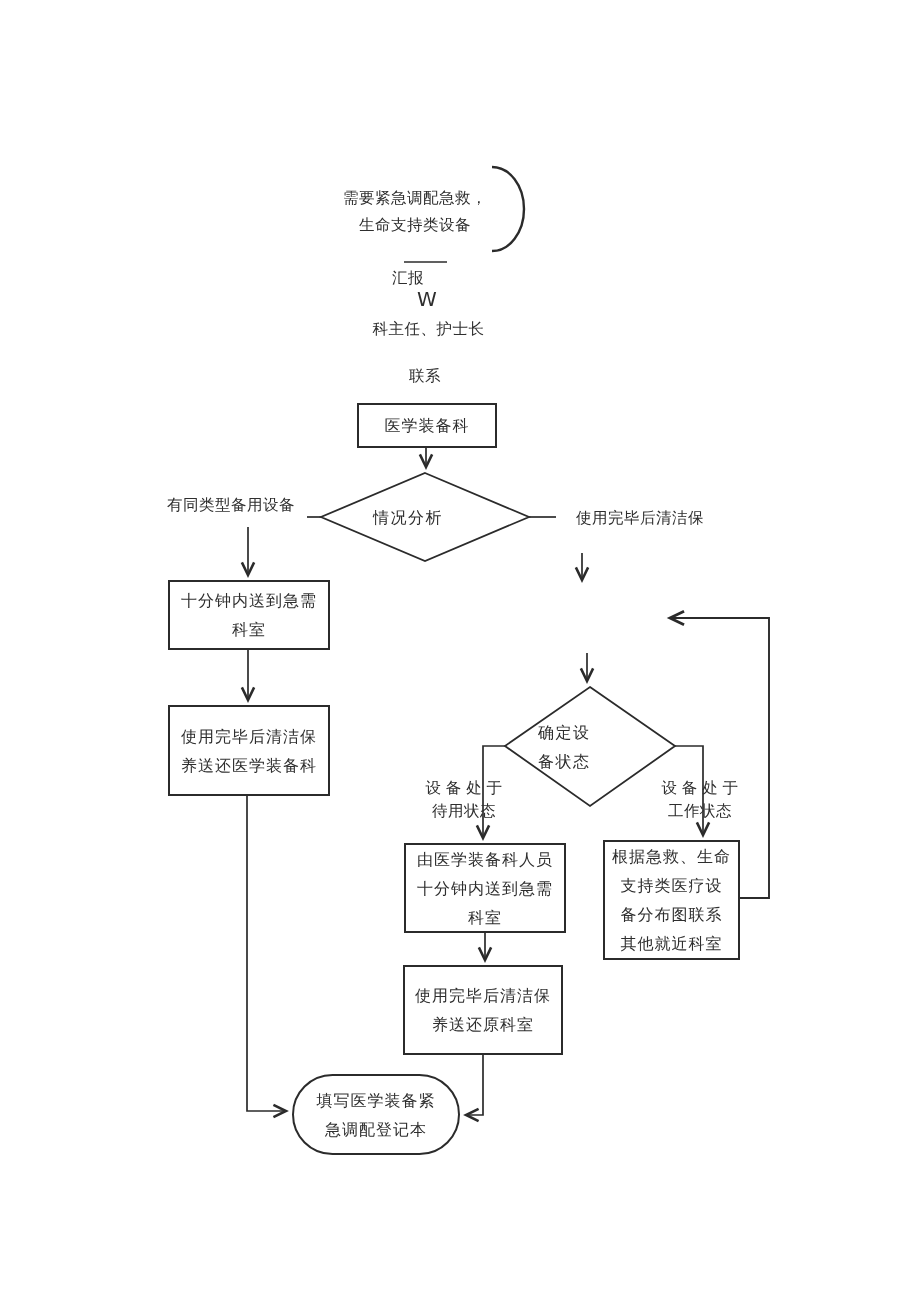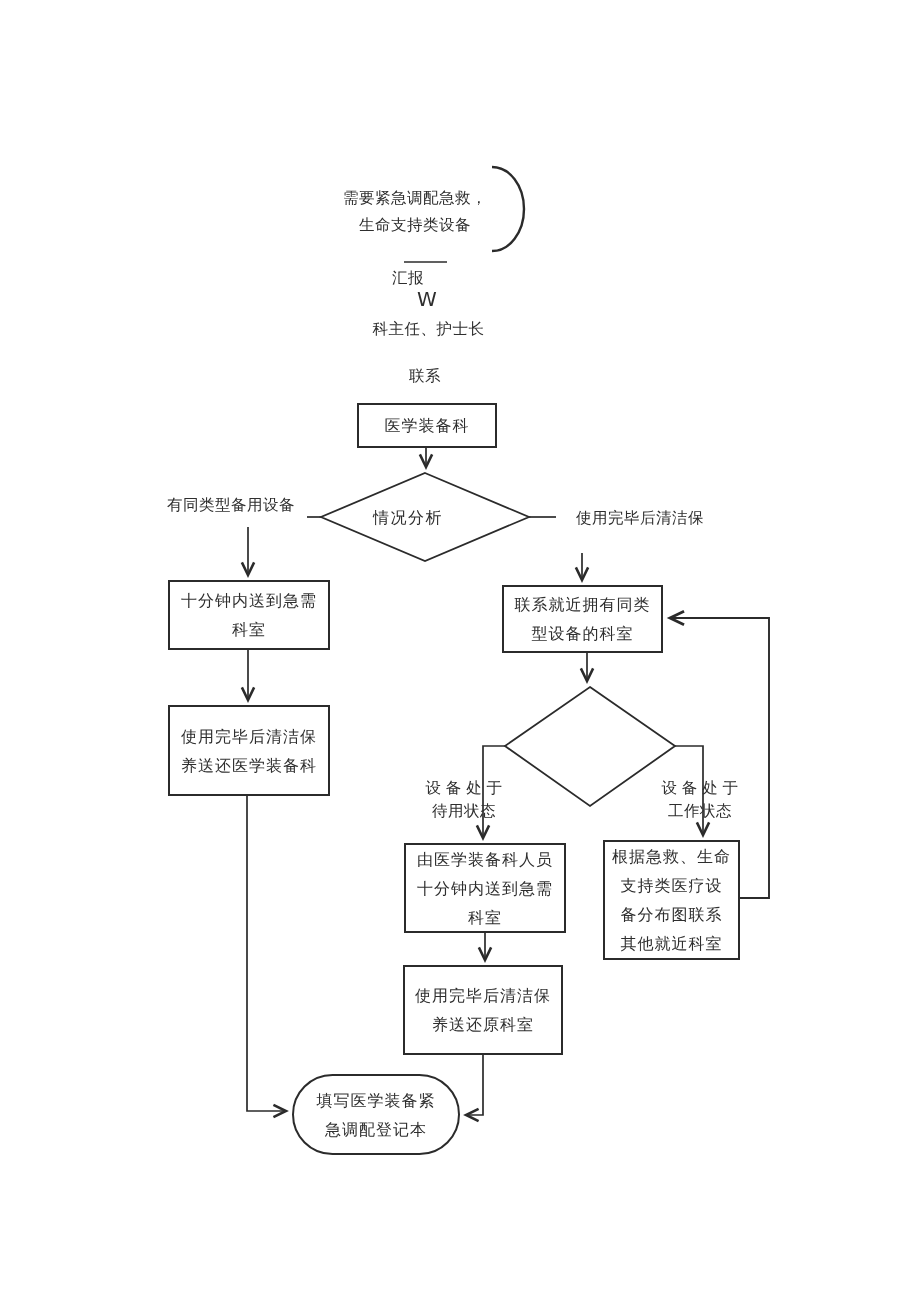--- a/index.html
+++ b/index.html
@@ -96,23 +96,23 @@
   <div class="label" style="left:160px; top:493px; width:142px;">有同类型备用设备</div>
 
   <div class="label" style="left:561px; top:506px; width:158px;">使用完毕后清洁保</div>
 
   <div class="node" style="left:168px; top:580px; width:162px; height:70px;">十分钟内送到急需
 科室</div>
 
   <div class="node" style="left:168px; top:705px; width:162px; height:91px;">使用完毕后清洁保
 养送还医学装备科</div>
 
-  <div class="node" style="left:502px; top:585px; width:161px; height:68px;">联系就近拥有同类
-型设备的科室</div>
 
+  <div class="dlabel" style="left:538px; top:718px; width:105px;">确定设
+备状态</div>
 
   <div class="label" style="left:422px; top:776px; width:84px;">设 备 处 于
 待用状态</div>
 
   <div class="label" style="left:658px; top:776px; width:84px;">设 备 处 于
 工作状态</div>
 
   <div class="node" style="left:404px; top:843px; width:162px; height:90px;">由医学装备科人员
 十分钟内送到急需
 科室</div>

